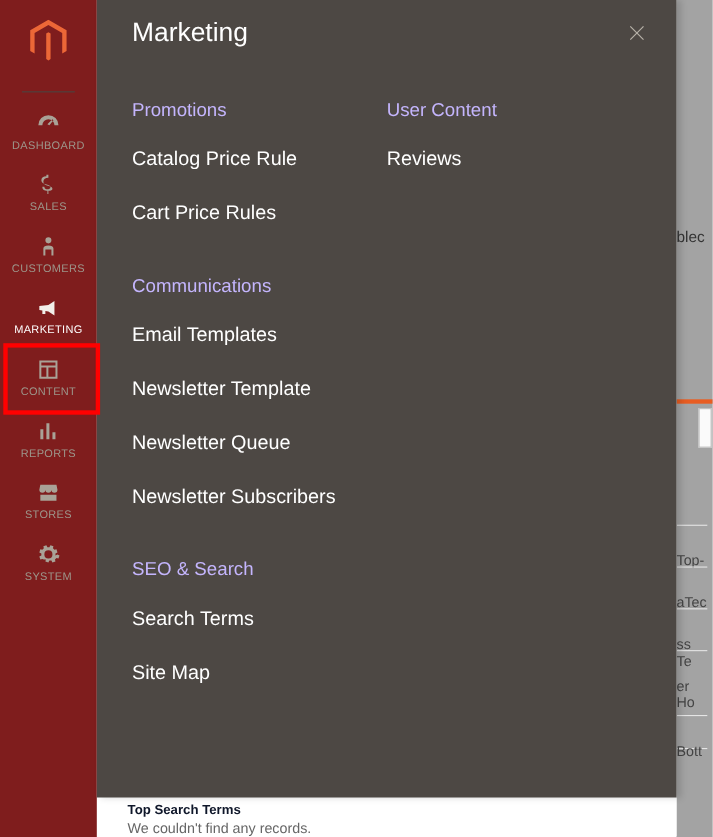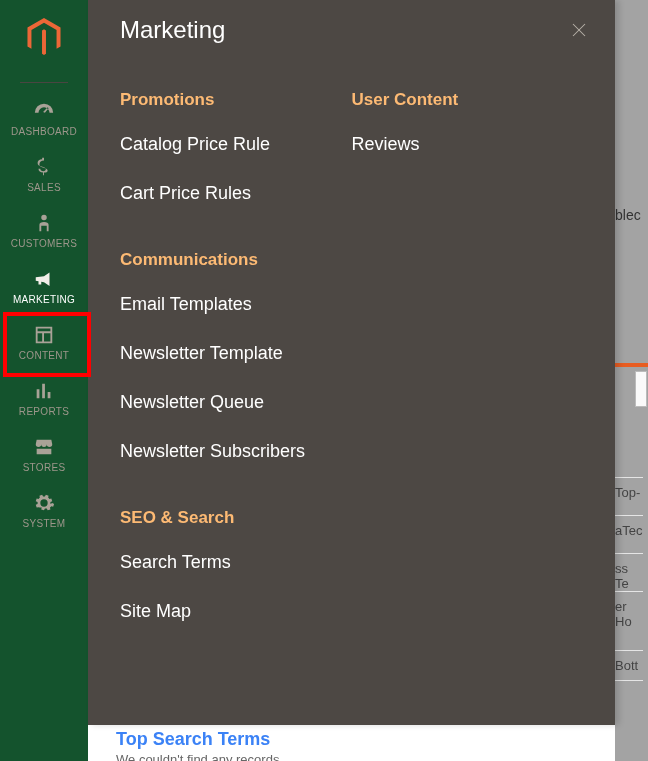--- a/index.html
+++ b/index.html
@@ -12,21 +12,21 @@
     overflow: hidden;
     position: relative;
   }
 
   
   .sidebar {
     position: absolute;
     left: 0; top: 0;
     width: 88px;
     height: 761px;
-    background: #14532d;
+    background: #7f1d1d;
     display: flex;
     flex-direction: column;
     align-items: center;
     z-index: 5;
   }
   .logo {
     margin-top: 18px;
     margin-bottom: 14px;
   }
   .logo svg { width: 34px; height: 38px; }
@@ -101,23 +101,23 @@
   .close-btn svg { width:18px; height:18px; stroke:#b8b2a9; stroke-width:1.4; }
 
   .flyout-columns {
     display:flex;
     padding: 0 32px;
     margin-top: 46px;
   }
   .col { flex:1; }
   .section { margin-bottom: 46px; }
   .section-title {
-    color:#fdba74;
+    color:#c4b5fd;
     font-size:17px;
-    font-weight:700;
+    font-weight:400;
     margin-bottom: 24px;
   }
   .menu-link {
     color:#fff;
     font-size:18px;
     font-weight:400;
     margin-bottom: 28px;
     cursor:pointer;
   }
 
@@ -146,38 +146,38 @@
     background:#fafafa;
     box-sizing:border-box;
   }
   .bg-row {
     position:absolute;
     left:0;
     width:28px; height:31px;
     border-top:1px solid #e5e5e5;
     font-size:13px;
     color:#444;
-    padding-top:7px;
+    padding-top:24px;
     box-sizing:border-box;
   }
 
   
   .bottom-content {
     position:absolute;
     left:88px; top:725px;
     width:527px;
     padding: 4px 0 0 28px;
     background:#fff;
     z-index:2;
     box-sizing:border-box;
   }
   .bottom-title {
-    font-size:18px;
+    font-size:12px;
     font-weight:700;
-    color:#3b82f6;
+    color:#0f172a;
   }
   .bottom-sub {
     font-size:13px;
     color:#666;
     margin-top:2px;
   }
 </style>
 </head>
 <body>
 

